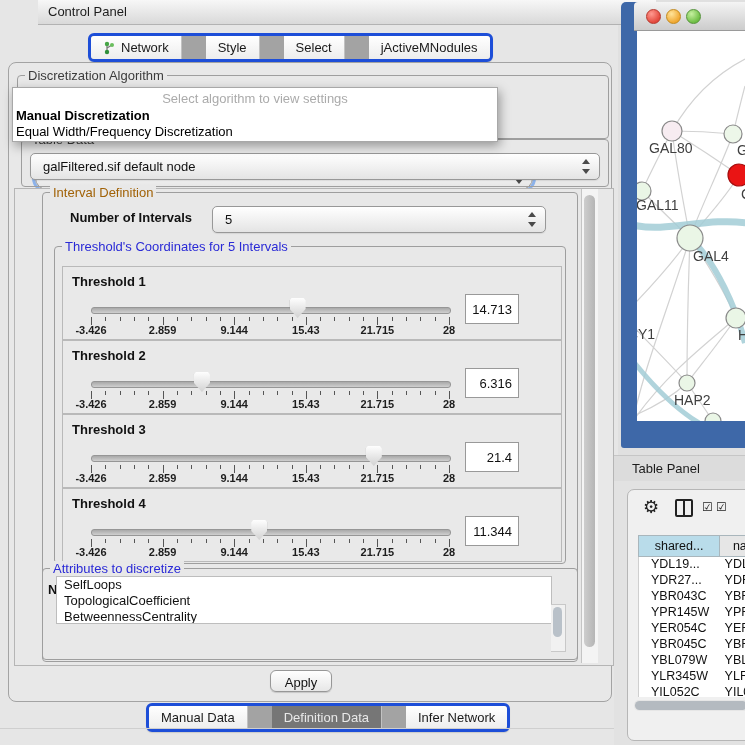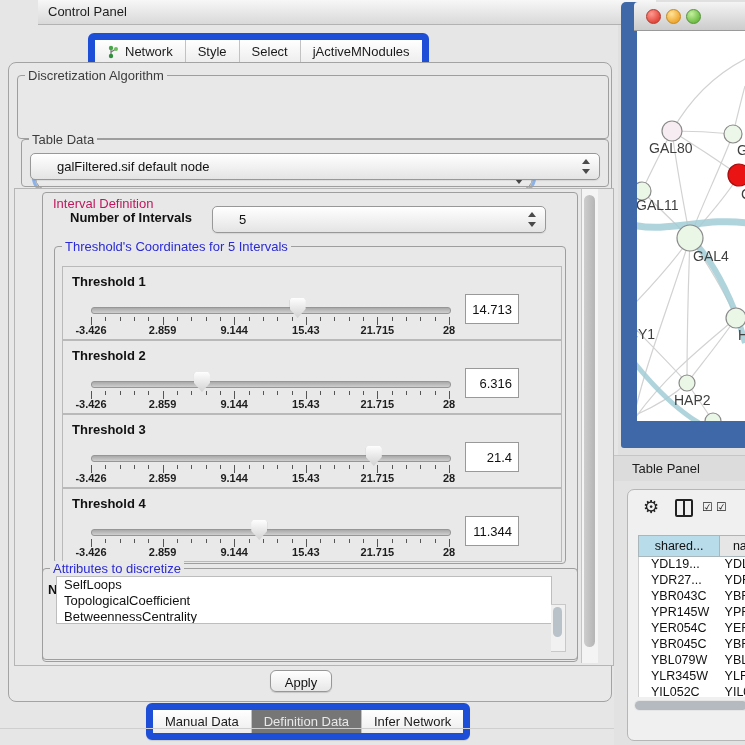--- a/index.html
+++ b/index.html
@@ -8,40 +8,40 @@
         -webkit-font-smoothing:antialiased;}
   
   #cp{position:absolute;left:0;top:0;width:618px;height:745px;background:#e6e6e6;}
   #cp-titlebar{position:absolute;left:0;top:0;width:618px;height:24px;
       background:linear-gradient(#f7f7f7,#d9d9d9);border-bottom:1px solid #b2b2b2;margin-left:38px;}
   #cp-title{position:absolute;left:10px;top:0;line-height:24px;font-size:13px;color:#1c1c1c;}
   .wbtn{position:absolute;top:5px;font-size:13px;color:#111;cursor:default;}
   #btn-float{left:585px;top:7px;width:9px;height:9px;border:1.5px solid #222;border-radius:1px;}
   #btn-close{left:601px;top:4px;font-weight:bold;font-size:14px;}
   
-  .seg{position:absolute;display:flex;height:23px;border:7px solid #1d4ed8;border-radius:6px;
-       background:#7f1d1d;overflow:hidden;box-shadow:0 1px 1px rgba(0,0,0,.12);}
+  .seg{position:absolute;display:flex;height:23px;border:3px solid #1d4ed8;border-radius:6px;
+       background:#a3a3a3;overflow:hidden;box-shadow:0 1px 1px rgba(0,0,0,.12);gap:24px;}
   .seg .tab{display:flex;align-items:center;gap:5px;padding:0 12px;font-size:13px;color:#1a1a1a;
        border-right:1px solid #c2c2c2;background:linear-gradient(#ffffff,#ededed);white-space:nowrap;}
   .seg .tab:last-child{border-right:none;}
   .seg .tab.sel{background:#767676;color:#e9e9e9;}
   #top-tabs{left:88px;top:33px;}
   #bottom-tabs{left:146px;top:703px;}
   
   #content{position:absolute;left:8px;top:62px;width:602px;height:638px;
       border:1.5px solid #a3a3a3;border-radius:8px;background:#e8e8e8;}
   .group{position:absolute;border:1px solid #9e9e9e;border-radius:4px;}
   .gtitle{position:absolute;top:-8px;left:7px;background:#e8e8e8;padding:0 3px;font-size:13px;}
   .gtitle.dark{color:#3c3c3c;}
-  .gtitle.green{color:#be185d;margin-top:11px;}
+  .gtitle.green{color:#a16207;}
   .gtitle.blue{color:#2a2ad6;}
   
   .combo{position:absolute;height:25px;border:1px solid #989898;border-radius:5px;
       background:linear-gradient(#ffffff,#e4e4e4);box-shadow:0 1px 1px rgba(0,0,0,.08);}
-  .combo .cval{position:absolute;left:26px;top:0;line-height:25px;font-size:13px;color:#111;}
+  .combo .cval{position:absolute;left:12px;top:0;line-height:25px;font-size:13px;color:#111;}
   .stepper{position:absolute;right:9px;top:4px;width:9px;height:17px;}
   .stepper:before,.stepper:after{content:"";position:absolute;left:1px;border-left:4px solid transparent;
       border-right:4px solid transparent;}
   .stepper:before{top:1px;border-bottom:5px solid #4a4a4a;}
   .stepper:after{bottom:1px;border-top:5px solid #4a4a4a;}
   
   #algo-combo{left:26px;top:100px;width:496px;border-radius:12px;
       box-shadow:0 0 0 3px rgba(110,160,235,.75);}
   
   #popup{position:absolute;left:12px;top:87px;width:484px;height:53px;background:#ffffff;
@@ -506,13 +506,18 @@
             <div class="c1">YIL052C</div>
             <div class="c2">YIL0</div>
           </div>
         </div>
     </div>
     <div id="tp-hsb">
         <div class="thumb"></div>
       </div>
   </div>
 
+  <div id="popup">
+    <div class="ph">Select algorithm to view settings</div>
+    <div class="opt1">Manual Discretization</div>
+    <div class="opt2">Equal Width/Frequency Discretization</div>
+  </div>
 </div>
 
 </body></html>

